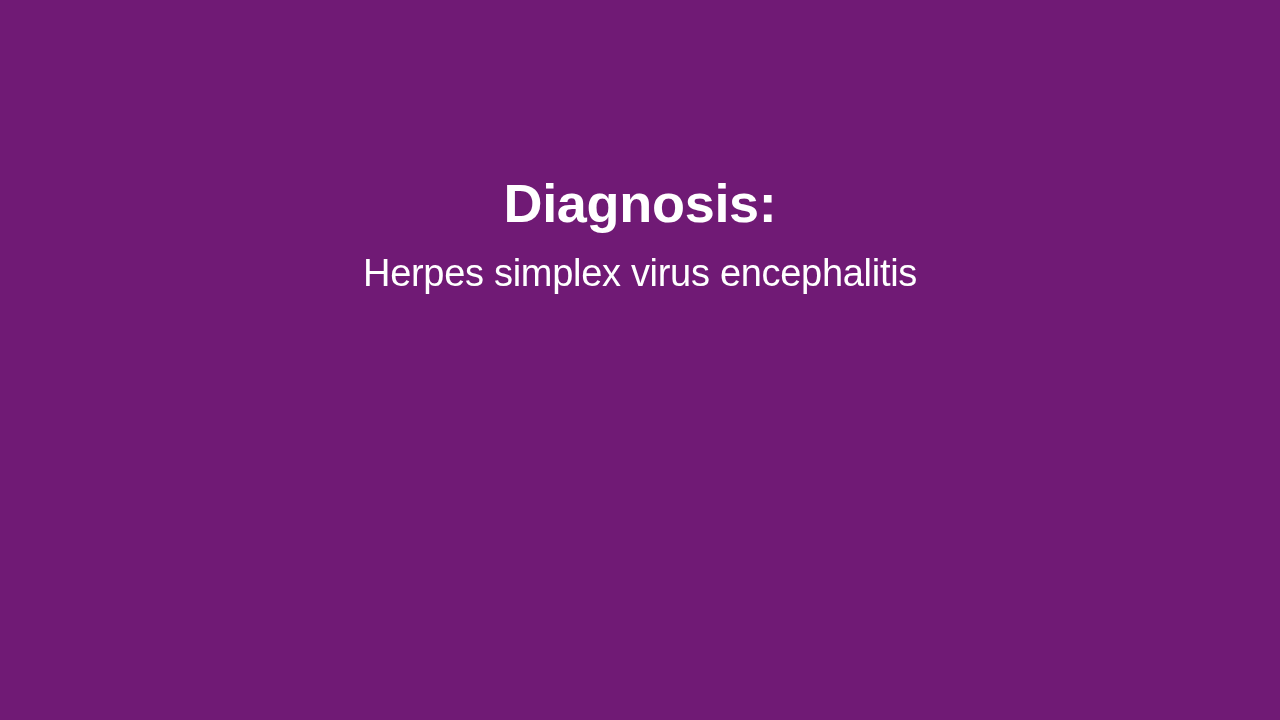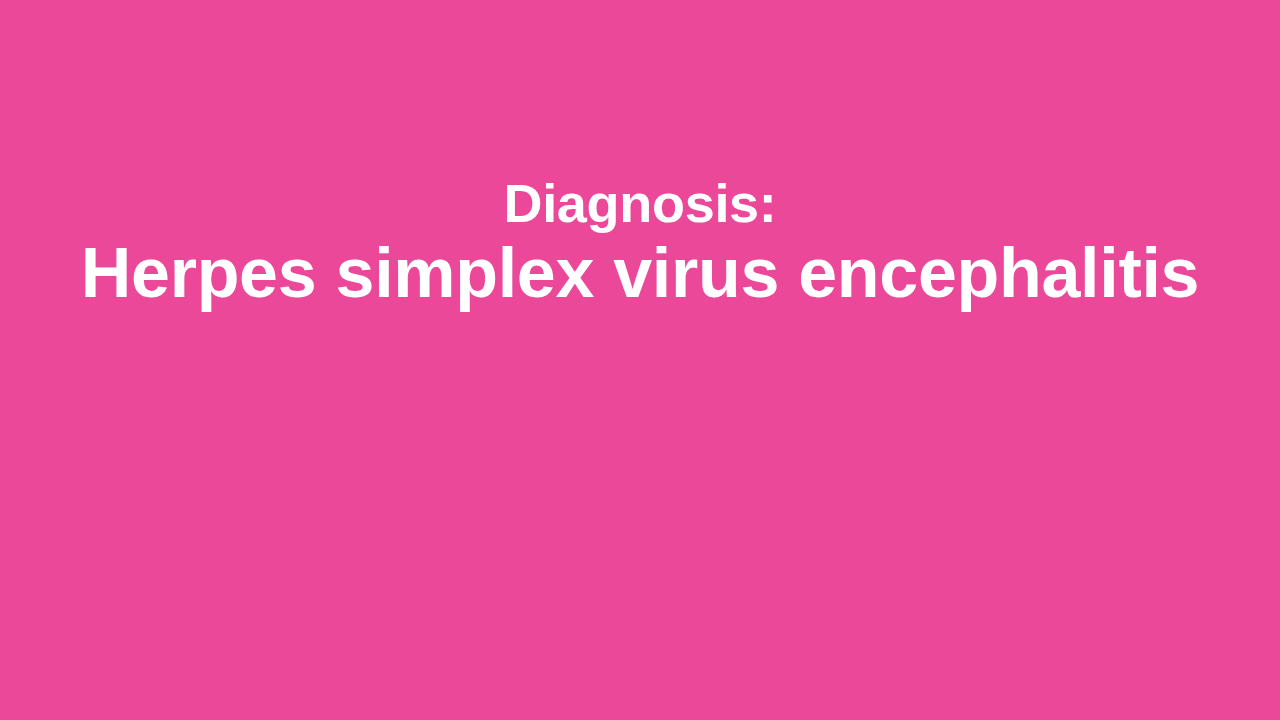--- a/index.html
+++ b/index.html
@@ -13,21 +13,21 @@
     height: 720px;
     overflow: hidden;
     font-family: "Liberation Sans", sans-serif;
     background: #17365d;
   }
 
   .slide {
     position: relative;
     width: 1280px;
     height: 720px;
-    background: #ec4899;
+    background: #701a75;
     box-sizing: border-box;
   }
 
   .content-block {
     position: absolute;
     left: 0;
     right: 0;
     top: 168px;
     text-align: center;
     padding: 0 60px;
@@ -41,22 +41,22 @@
     line-height: 70px;
     white-space: nowrap;
   }
 
   .line-title {
     font-size: 54px;
     font-weight: bold;
   }
 
   .line-subtitle {
-    font-size: 70px;
-    font-weight: bold;
+    font-size: 38px;
+    font-weight: normal;
     text-align: center;
   }
 
   .body-area {
     position: absolute;
     left: 0;
     right: 0;
     top: 320px;
     bottom: 0;
   }

